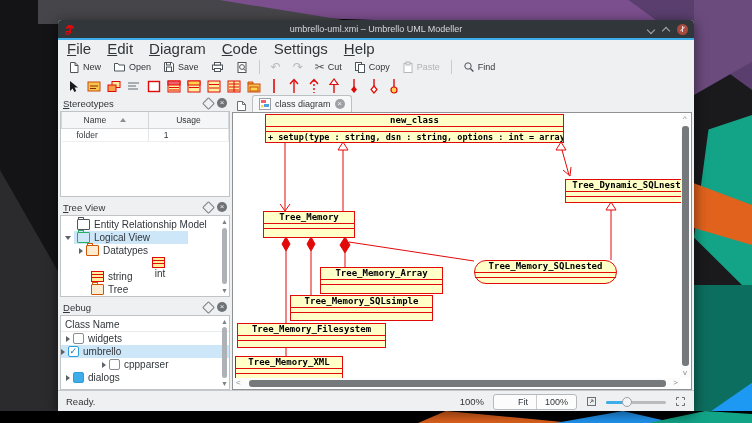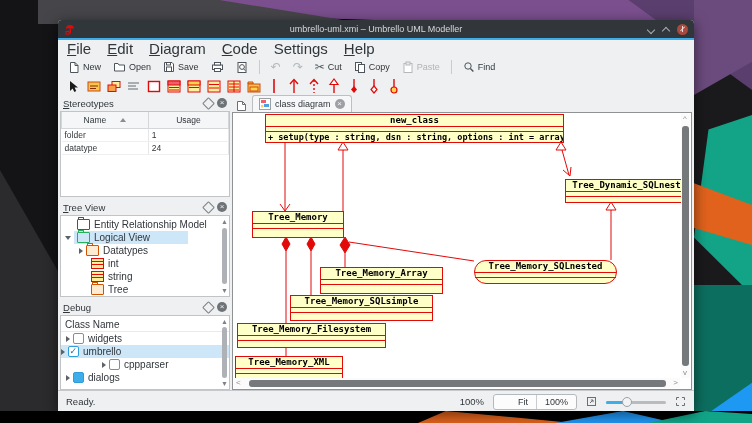--- a/index.html
+++ b/index.html
@@ -76,21 +76,21 @@
   .dock-title .t::first-letter{text-decoration:underline;}
   .dock-btns{margin-left:auto;display:flex;gap:4px;align-items:center;}
   .float-ico{width:7px;height:7px;border:1px solid #7d8287;transform:rotate(45deg);border-radius:1px;}
   .dclose{width:10px;height:10px;border-radius:50%;background:#6e7378;color:#eef0f1;font-size:8px;
           line-height:10px;text-align:center;}
   .dock-body{flex:1;background:#fff;border:1px solid #c1c4c7;overflow:hidden;position:relative;}
 
   
   .sttable{width:100%;border-collapse:collapse;font-size:8.5px;}
   .sttable th{font-weight:normal;background:#f5f6f7;border:1px solid #d4d7d9;border-top:none;height:14px;}
-  .sttable td{border-right:1px solid #e4e6e8;border-bottom:1px solid #efefef;height:12px;padding:0 3px;}
+  .sttable td{border-right:1px solid #e4e6e8;border-bottom:1px solid #efefef;height:12px;padding:0 15px;}
   .sortup{display:inline-block;width:0;height:0;border-left:3px solid transparent;border-right:3px solid transparent;
           border-bottom:4px solid #8a8e92;margin-left:14px;vertical-align:1px;}
 
   
   .trow{height:13px;display:flex;align-items:center;font-size:10px;position:relative;}
   .chevr{width:0;height:0;border-top:3px solid transparent;border-bottom:3px solid transparent;
          border-left:4px solid #5c6267;margin-right:3px;}
   .chevd{width:0;height:0;border-left:3px solid transparent;border-right:3px solid transparent;
          border-top:4px solid #5c6267;margin-right:3px;}
   .fold{width:11px;height:9px;border:1px solid #4d545b;border-radius:1px;position:relative;margin-right:4px;flex:none;}
@@ -396,24 +396,20 @@
                 <tr>
               <th style="width:52%;">
                 <span>Name</span><span class="sortup"></span>
               </th>
               <th><span>Usage</span></th>
             </tr>
             <tr>
               <td>folder</td>
                   <td>1</td>
             </tr>
-            <tr>
-              <td>datatype</td>
-                  <td>24</td>
-            </tr>
           </tbody>
             </table>
         </div>
       </div>
       <div style="height:2px;"></div>
 
       <div class="dock" style="height:98px;">
         <div class="dock-title">
           <span class="t">Tree View</span>
           <span class="dock-btns">
@@ -431,21 +427,21 @@
             <span class="sel" style="display:flex;align-items:center;padding:1px 38px 1px 3px;">
               <span class="fold green"></span>
               <span>Logical View</span>
             </span>
           </div>
           <div class="trow" style="padding-left:18px;">
             <span class="chevr"></span>
             <span class="fold orange"></span>
             <span>Datatypes</span>
           </div>
-          <div class="trow" style="padding-left:30px;">
+          <div class="trow" style="padding-left:30px;flex-direction:column;">
             <span class="clsico"></span>
             <span>int</span>
           </div>
           <div class="trow" style="padding-left:30px;">
             <span class="clsico"></span>
             <span>string</span>
           </div>
           <div class="trow" style="padding-left:30px;">
             <span class="fold orange"></span>
             <span>Tree</span>
@@ -546,21 +542,21 @@
 
             <polygon points="377,88 372,96 382,96" fill="#ffffff"></polygon>
             <line x1="377" y1="96" x2="377" y2="146"></line>
           </svg>
 
           <div class="uml" style="left:31px;top:0;width:297px;height:27px;">
             <div class="nm">new_class</div>
             <div class="at"></div>
             <div class="op">+ setup(type : string, dsn : string, options : int = array())</div>
           </div>
-          <div class="uml" style="left:18px;top:97px;width:90px;height:25px;">
+          <div class="uml" style="left:29px;top:97px;width:90px;height:25px;">
             <div class="nm">Tree_Memory</div>
             <div class="at"></div>
           </div>
           <div class="uml" style="left:86px;top:153px;width:121px;height:25px;">
             <div class="nm">Tree_Memory_Array</div>
             <div class="at"></div>
           </div>
           <div class="uml" style="left:56px;top:181px;width:141px;height:24px;">
             <div class="nm">Tree_Memory_SQLsimple</div>
             <div class="at"></div>

